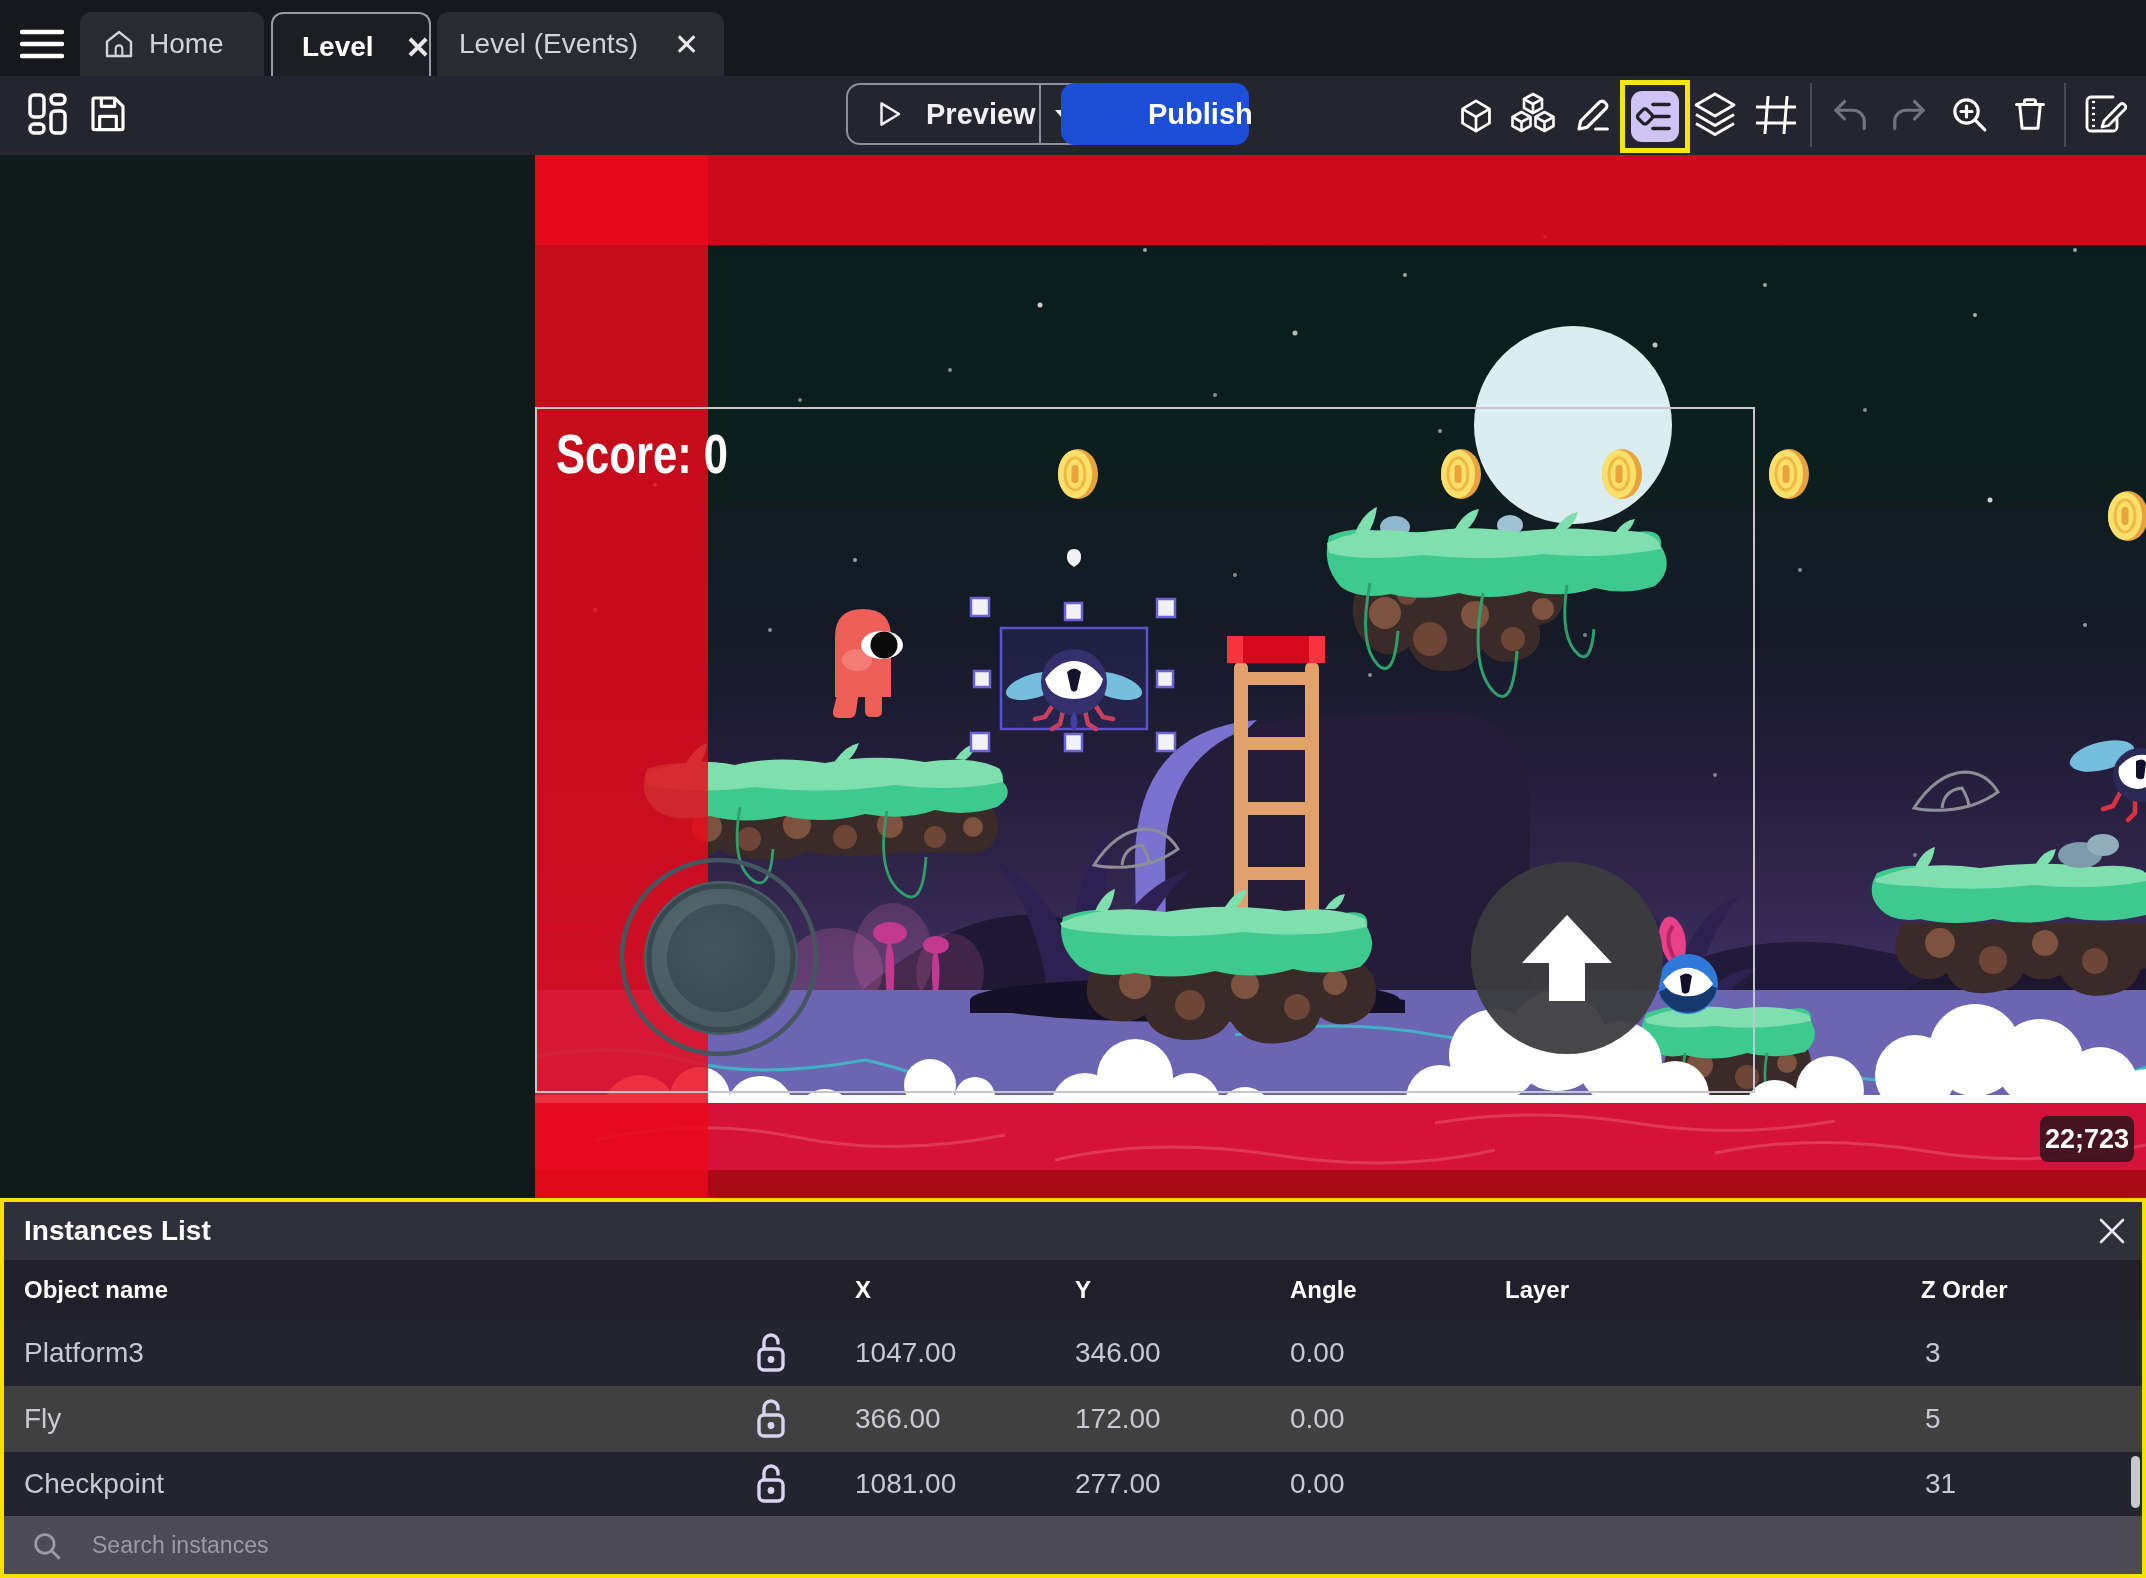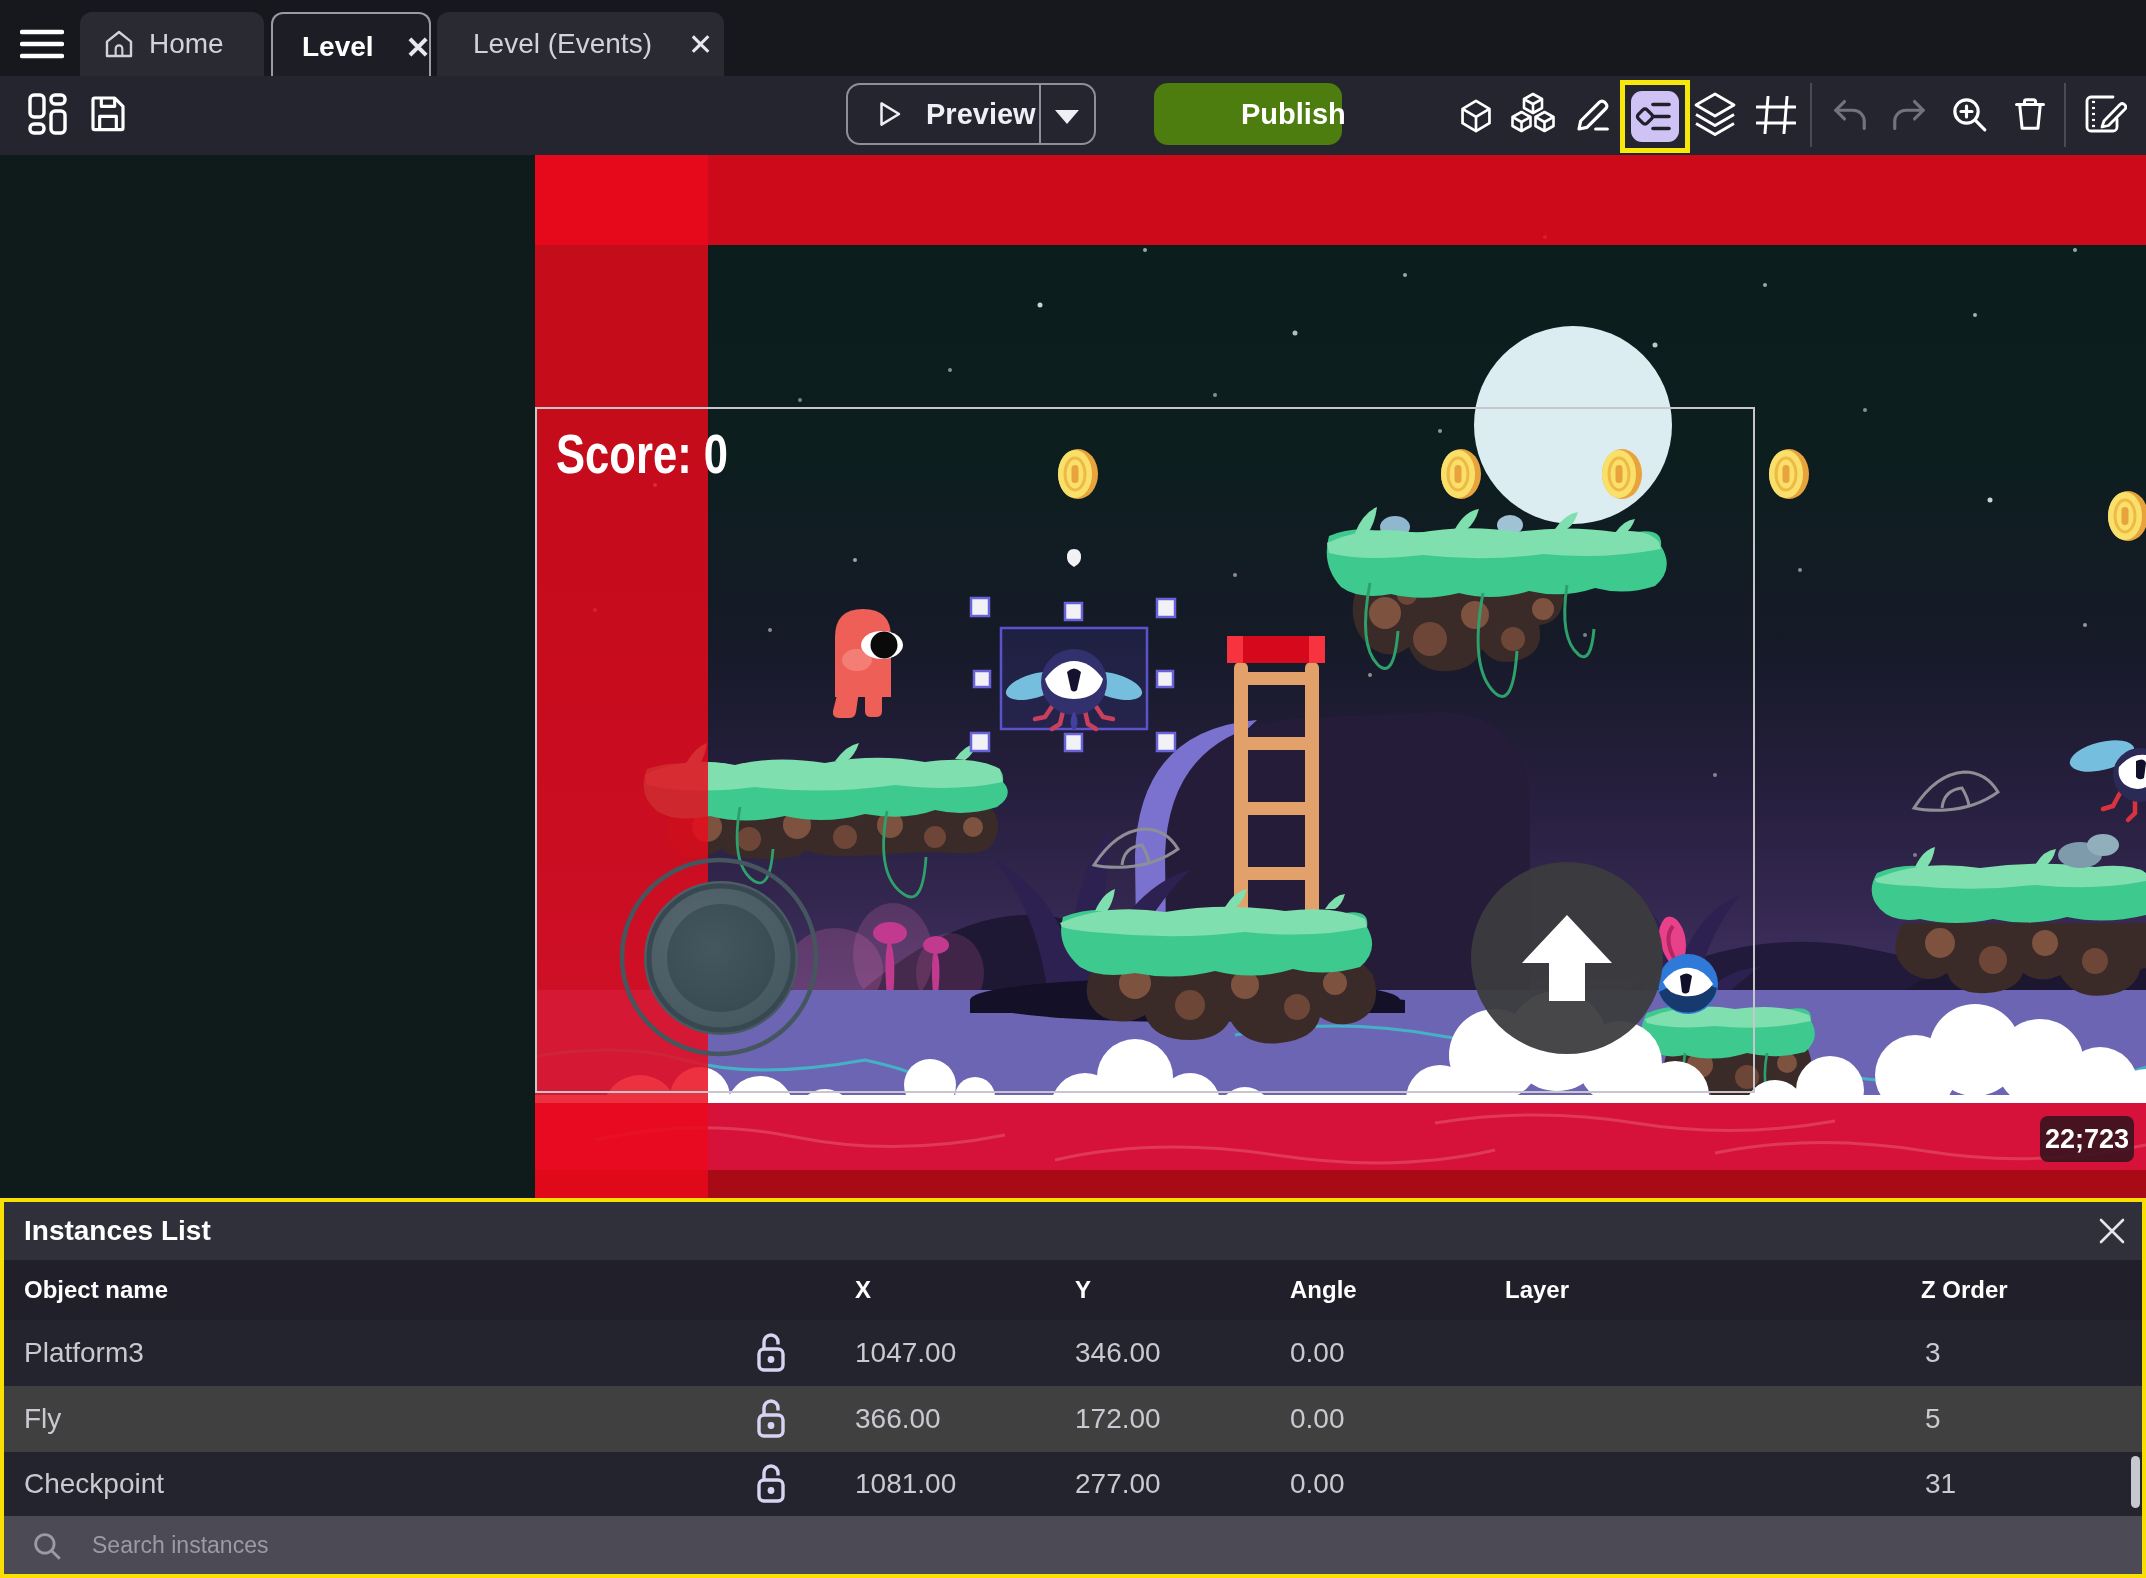--- a/index.html
+++ b/index.html
@@ -40,21 +40,21 @@
         <path d="M3 10.2 12 3l9 7.2V21H3z"></path>
           <path d="M9.5 21v-5.5a2.5 2.5 0 0 1 5 0V21" stroke-width="1.6"></path>
       </svg>
       <span style="margin-left:14px">Home</span>
     </div>
     <div class="tab" style="left:271px; width:160px; background:#1d1d25; border:2px solid #9a9aa5; border-bottom:none; height:68px; color:#ffffff; font-weight:bold;">
       <span style="margin-left:29px">Level</span>
       <span class="x" style="margin-left:32px">✕</span>
     </div>
     <div class="tab" style="left:437px; width:287px;">
-      <span style="margin-left:36px">Level (Events)</span>
+      <span style="margin-left:22px">Level (Events)</span>
       <span class="x" style="margin-left:36px">✕</span>
     </div>
   </div>
 
   <div id="toolbar">
 
     <svg class="abs" style="left:28px;top:17px" width="40" height="42" viewBox="0 0 40 42">
       <g fill="none" stroke="#ffffff" stroke-width="3.4">
         <rect x="2" y="2" width="14" height="22" rx="4"></rect>
         <rect x="2" y="31" width="14" height="9" rx="4"></rect>
@@ -75,21 +75,21 @@
       <svg style="margin-left:26px" width="30" height="32" viewBox="0 0 24 24" fill="none" stroke="#efeff5" stroke-width="2">
         <path d="M6 3.5 20 12 6 20.5z" stroke-linejoin="round"></path>
       </svg>
       <span style="margin-left:22px; color:#efeff5; font-weight:bold; font-size:29px;">Preview</span>
       <div style="position:absolute; left:191px; top:0; width:2px; height:100%; background:#8f8f9b;"></div>
       <svg style="position:absolute; left:206px; top:24px" width="26" height="16" viewBox="0 0 26 16">
           <path d="M1 1h24L13 15z" fill="#efeff5"></path>
         </svg>
     </div>
 
-    <div class="tbtn" style="left:1154px; width:188px; background:#4d7c0f;gap:44px;">
+    <div class="tbtn" style="left:1061px; width:188px; background:#1d4ed8;gap:44px;">
       <svg style="margin-left:27px" width="37" height="37" viewBox="0 0 24 24" fill="none" stroke="#ffffff" stroke-width="1.8">
         <circle cx="12" cy="12" r="9.2"></circle>
         <ellipse cx="12" cy="12" rx="4.4" ry="9.2"></ellipse>
         <line x1="2.8" y1="12" x2="21.2" y2="12"></line>
       </svg>
       <span style="margin-left:16px; color:#ffffff; font-weight:bold; font-size:29px;">Publish</span>
     </div>
 
     <svg class="abs" style="left:1457px;top:20px" width="38" height="40" viewBox="0 0 24 24" fill="none" stroke="#ffffff" stroke-width="1.7" stroke-linejoin="round">
       <path d="M12 2.5 20.5 7.5v9L12 21.5 3.5 16.5v-9z"></path>

